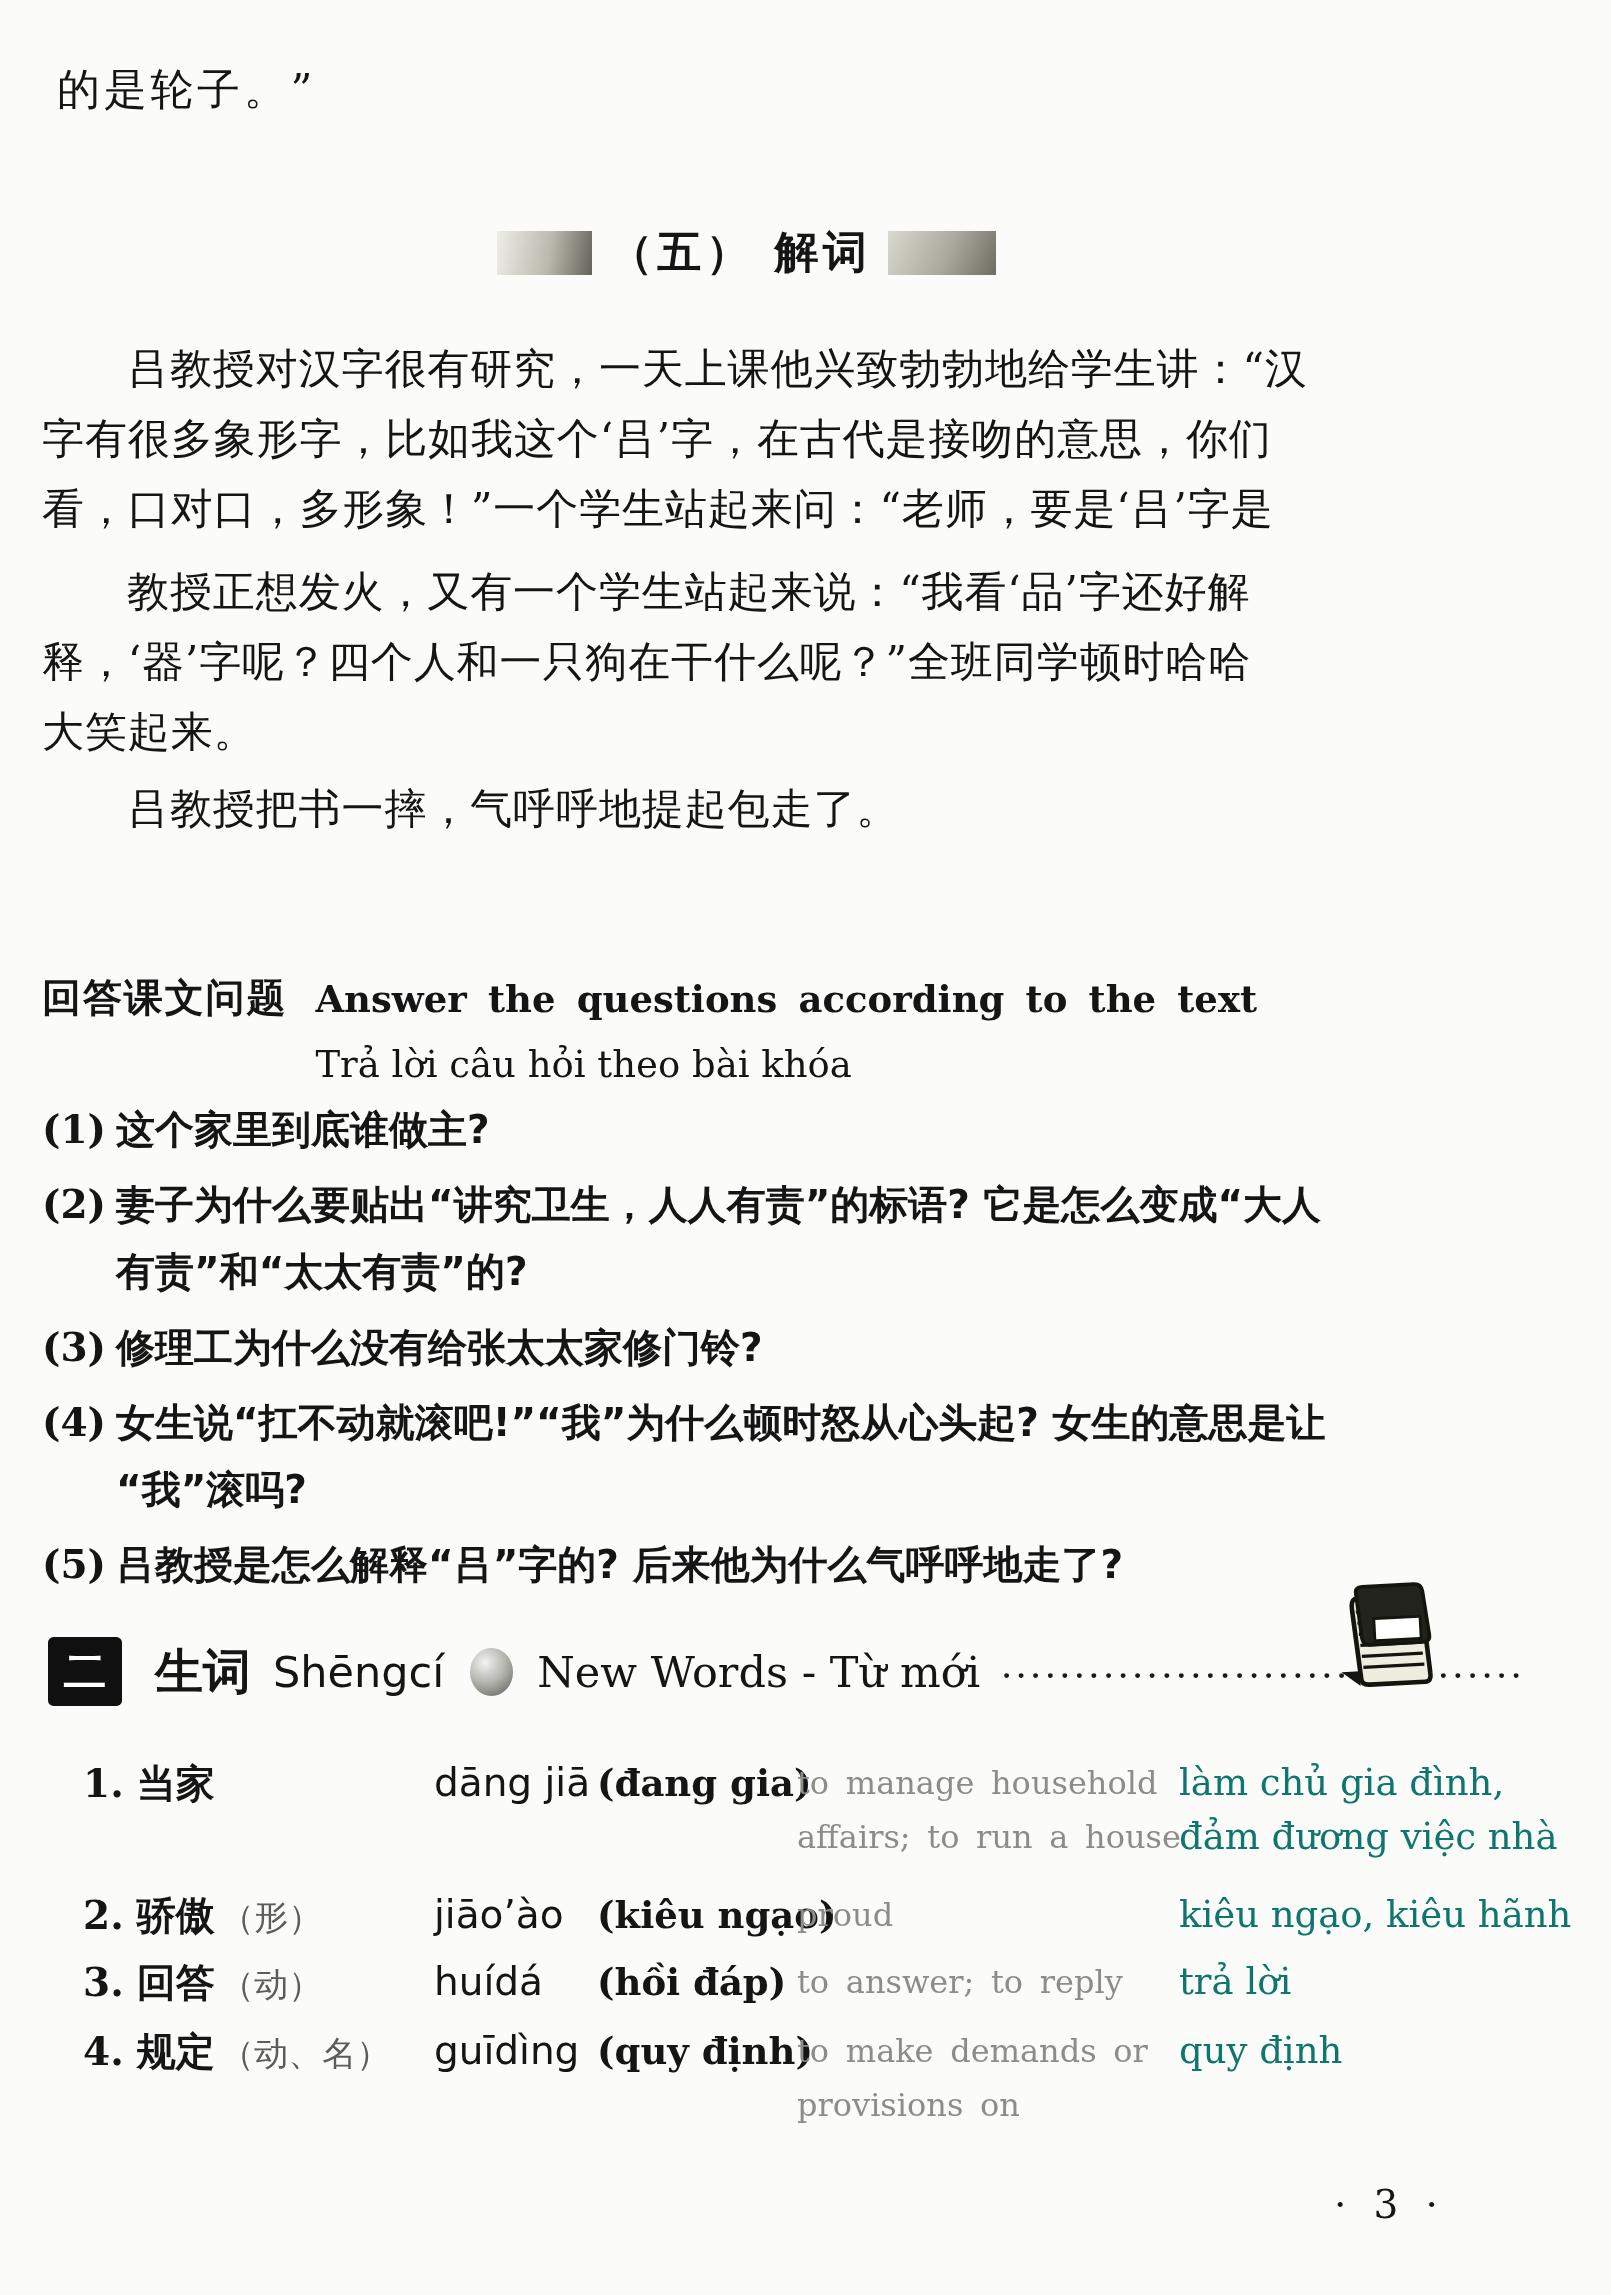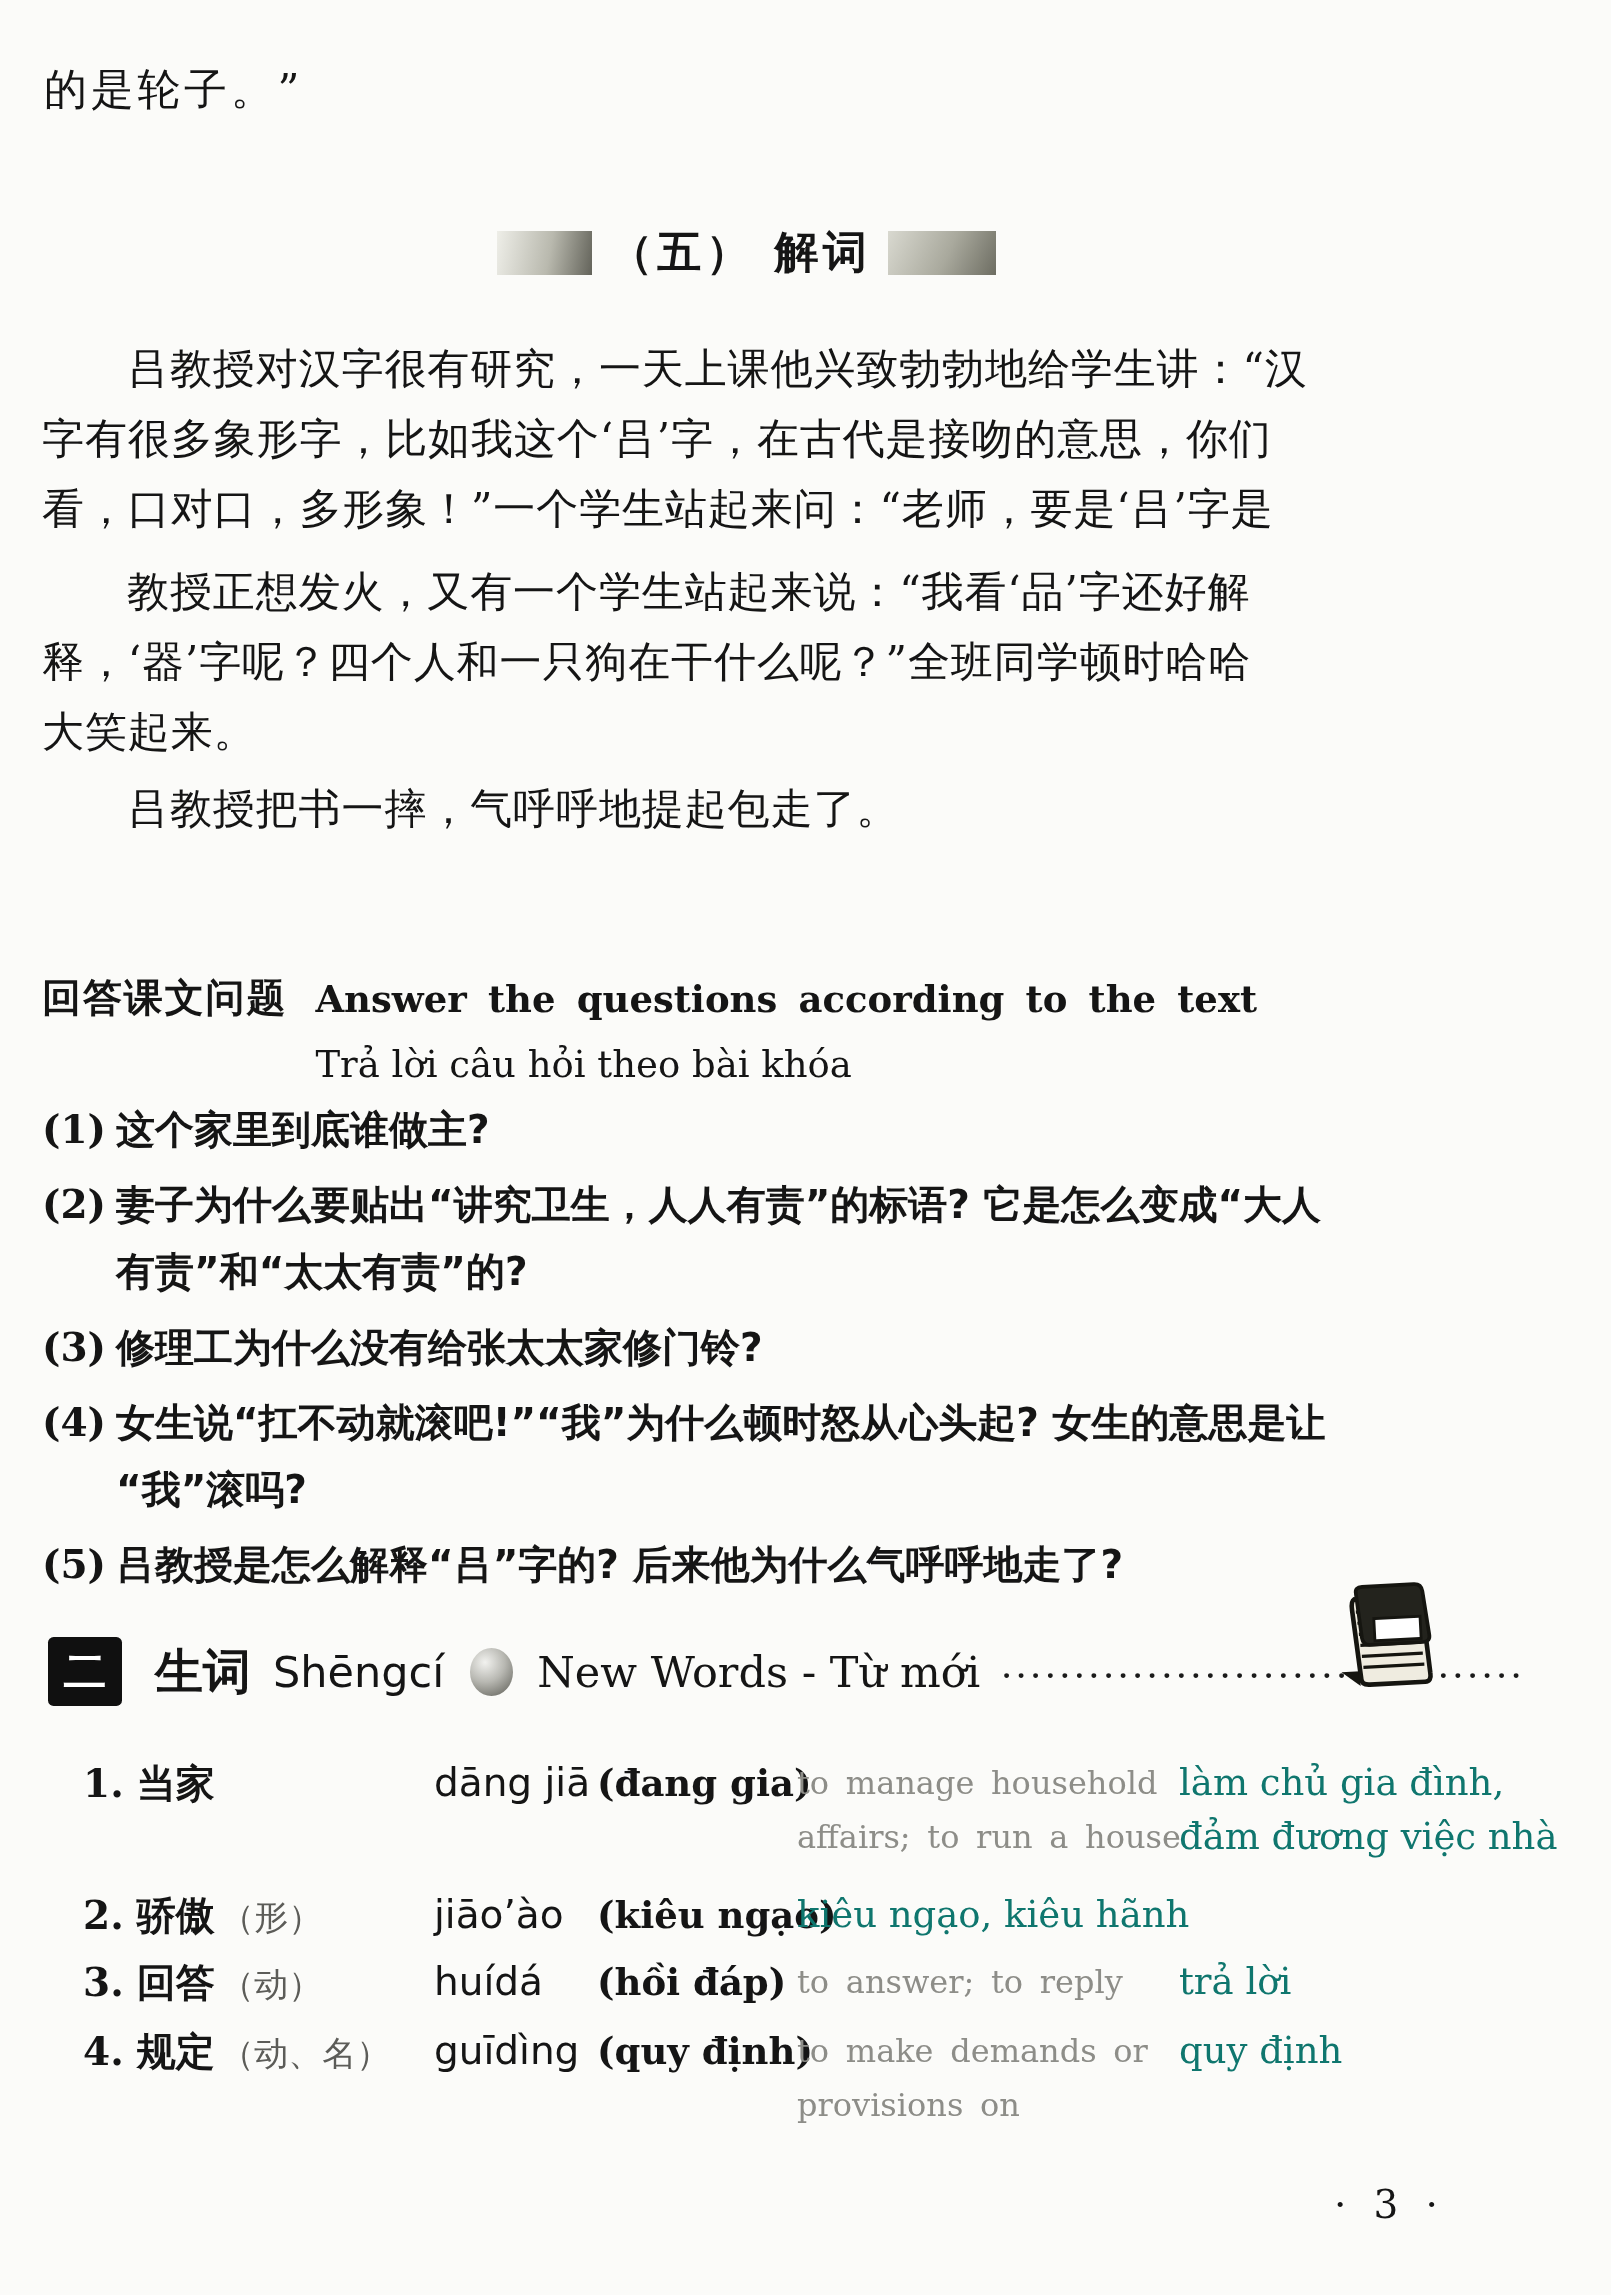--- a/index.html
+++ b/index.html
@@ -8,21 +8,21 @@
     background:#fbfbf9;
     font-family:"DejaVu Serif", serif;
     color:#151515;
     position:relative;
     overflow:hidden;
   }
   .page { position:absolute; inset:0; }
 
   
   .top-text {
-    position:absolute; left:44px; top:61px;
+    position:absolute; left:57px; top:61px;
     font-size:43px; letter-spacing:3.7px;
   }
 
   
   .section-header {
     position:absolute; left:497px; top:223px;
     display:flex; align-items:center; gap:16.7px;
   }
   .bar { height:44px; }
   .bar-left  { width:95px; background:linear-gradient(100deg,#eeeee8 0%,#b9b9ae 55%,#63635a 100%); }
@@ -215,20 +215,23 @@
         <div>đảm đương việc nhà</div>
       </div>
     </div>
 
     <div class="v-row r2">
       <div class="v-hz">
         <span class="num">2.</span><span class="hanzi">骄傲</span><span class="pos">（形）</span>
       </div>
       <div class="v-py">jiāo’ào</div>
       <div class="v-ph">(kiêu ngạo)</div>
+      <div class="v-en">
+        <div>proud</div>
+      </div>
       <div class="v-vi">
         <div>kiêu ngạo, kiêu hãnh</div>
       </div>
     </div>
 
     <div class="v-row r3">
       <div class="v-hz">
         <span class="num">3.</span><span class="hanzi">回答</span><span class="pos">（动）</span>
       </div>
       <div class="v-py">huídá</div>

